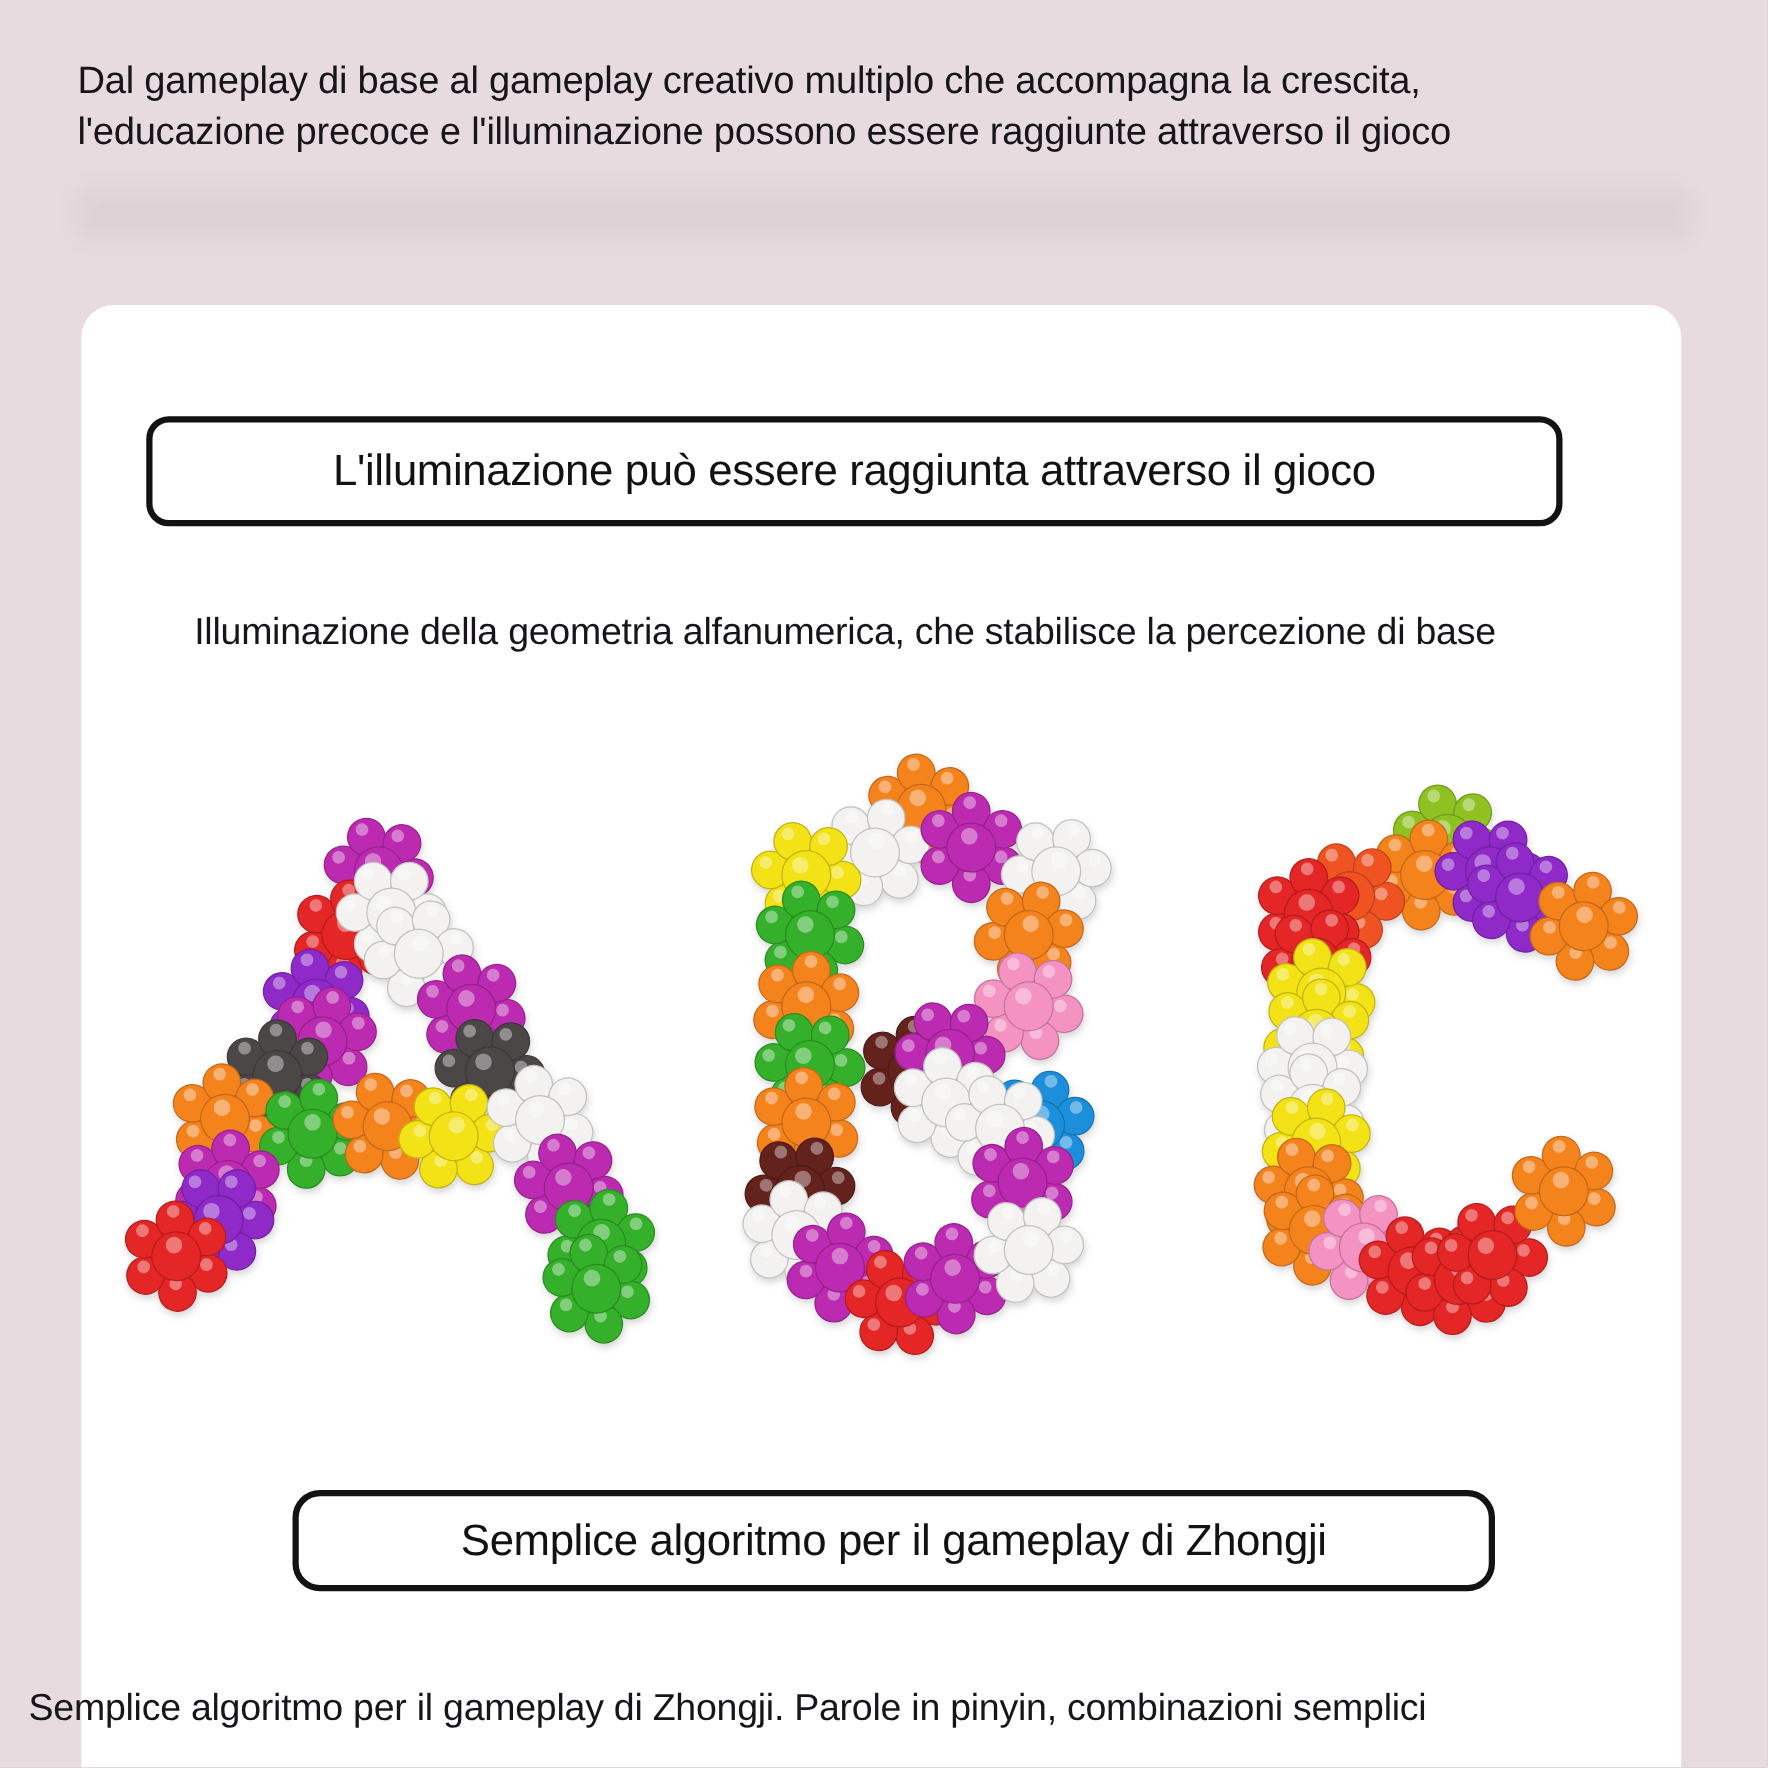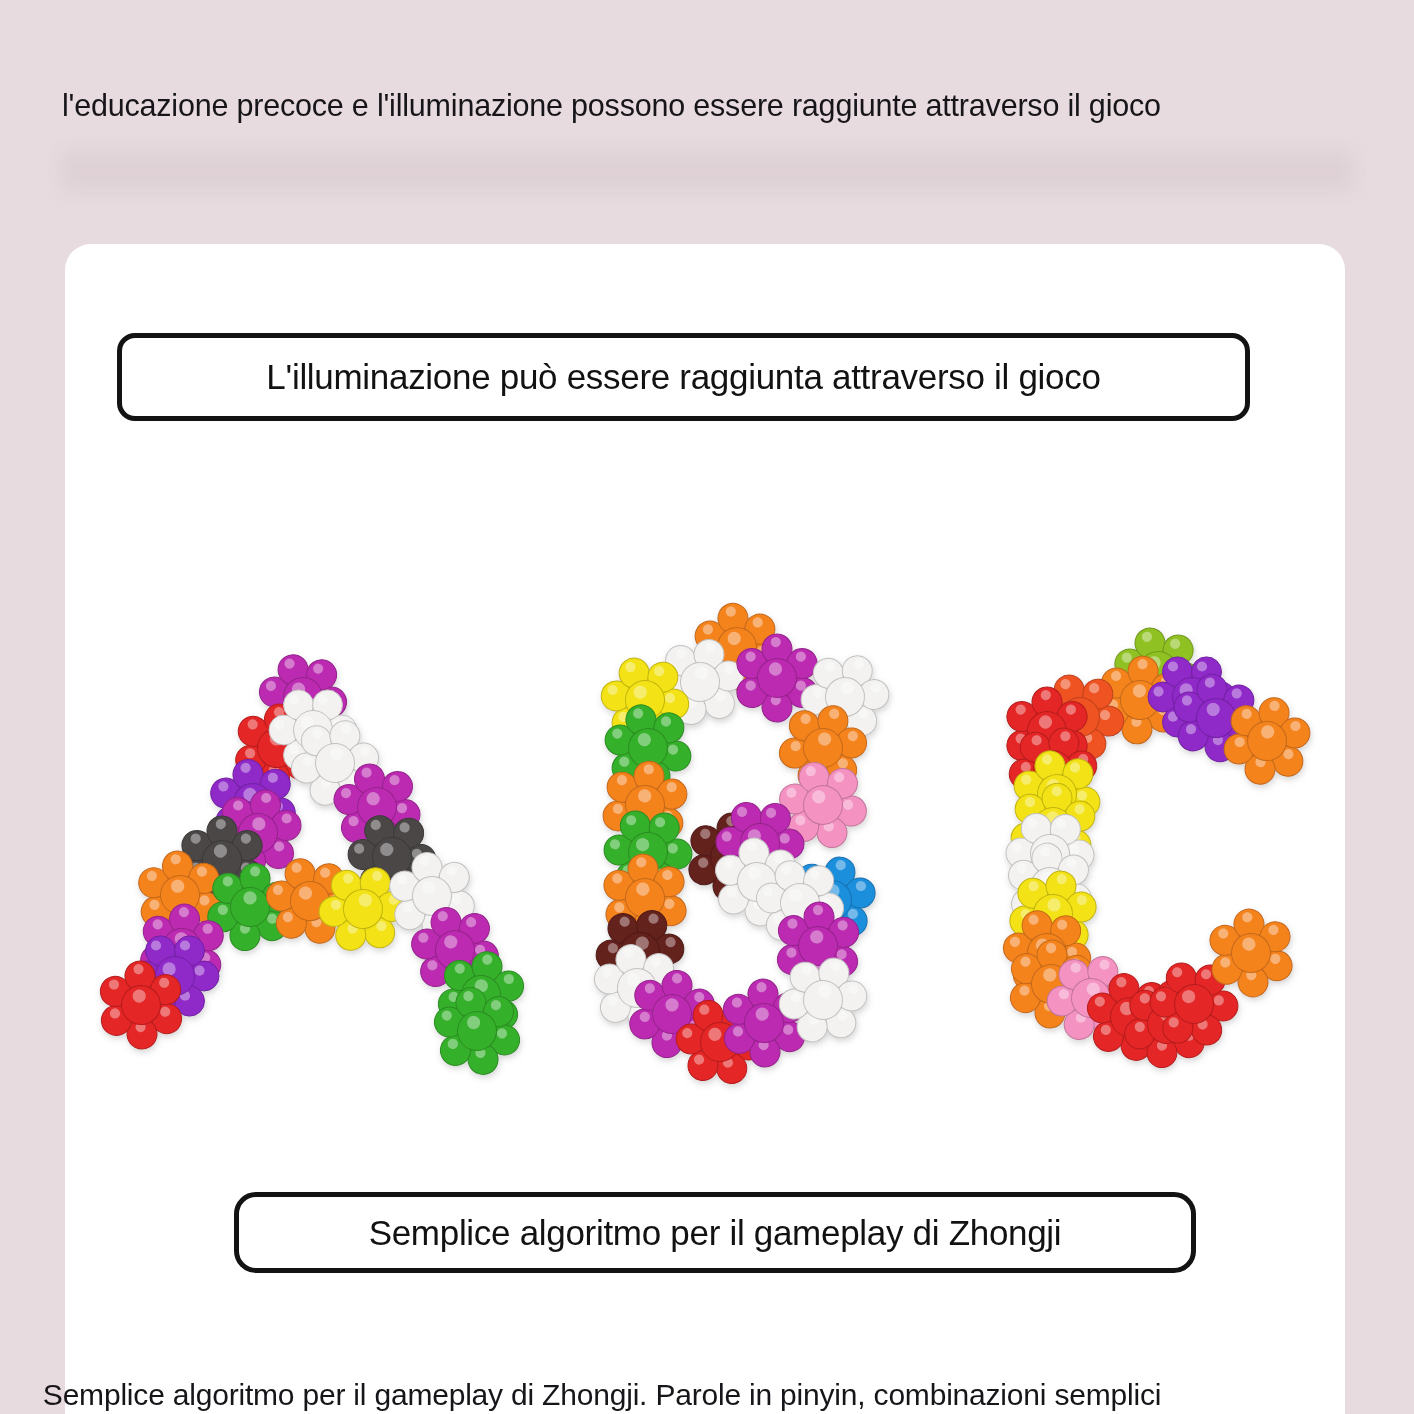--- a/index.html
+++ b/index.html
@@ -28,38 +28,40 @@
     font-size:35px;font-weight:400;letter-spacing:-0.3px;white-space:nowrap;
     box-sizing:border-box;color:#121212;
   }
   #banner-box-1{left:117px;top:333px;width:1133px;height:88px;border-radius:18px;align-items:center;}
   #banner-box-2{left:234px;top:1192px;width:962px;height:81px;border-radius:22px;}
   .subtitle{
     position:absolute;text-align:center;white-space:nowrap;
     font-size:30px;font-weight:400;letter-spacing:-0.2px;color:#171519;
   }
   #subtitle-1{left:0;width:1352px;top:489px;}
-  #subtitle-2{left:0;width:1164px;top:1378px;margin-left:20px;}
+  #subtitle-2{left:0;width:1164px;top:1350px;}
   #abc-svg{position:absolute;left:0;top:0;pointer-events:none;}
 </style>
 </head>
 <body>
 
 <div class="page">
 
+  <div class="intro-line" id="intro-line-1">Dal gameplay di base al gameplay creativo multiplo che accompagna la crescita,</div>
   <div class="intro-line" id="intro-line-2">l'educazione precoce e l'illuminazione possono essere raggiunte attraverso il gioco</div>
 
   <div class="ghost-strip"></div>
 
   <div class="card"></div>
 
   <div class="banner-box" id="banner-box-1">
     <span>L'illuminazione può essere raggiunta attraverso il gioco</span>
   </div>
 
+  <div class="subtitle" id="subtitle-1">Illuminazione della geometria alfanumerica, che stabilisce la percezione di base</div>
 
   <svg id="abc-svg" width="1414" height="1414" viewBox="0 0 1414 1414">
     <defs>
       <filter id="fshadow" x="-20%" y="-20%" width="140%" height="140%">
         <feDropShadow dx="1" dy="3" stdDeviation="3" flood-color="#777777" flood-opacity="0.30"></feDropShadow>
       </filter>
     </defs>
   <g filter="url(#fshadow)">
         <g transform="translate(303,697) rotate(10)">
           <circle cx="29" cy="0" r="15" fill="#bb2bb0" stroke="rgb(150,34,141)" stroke-width="1"></circle>

